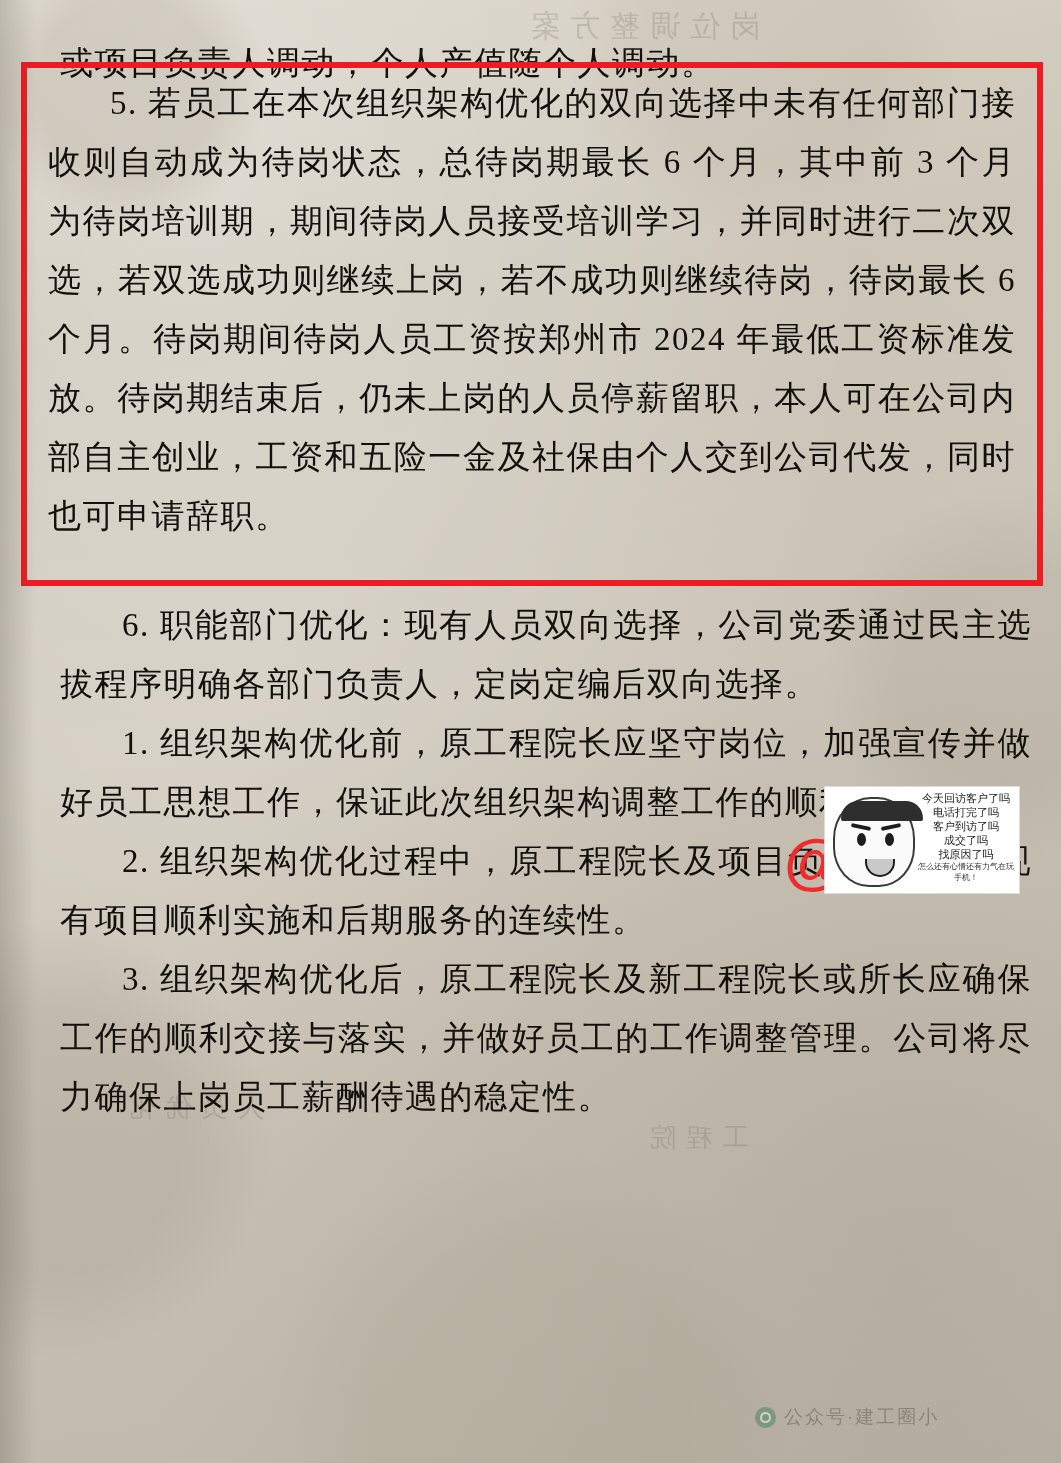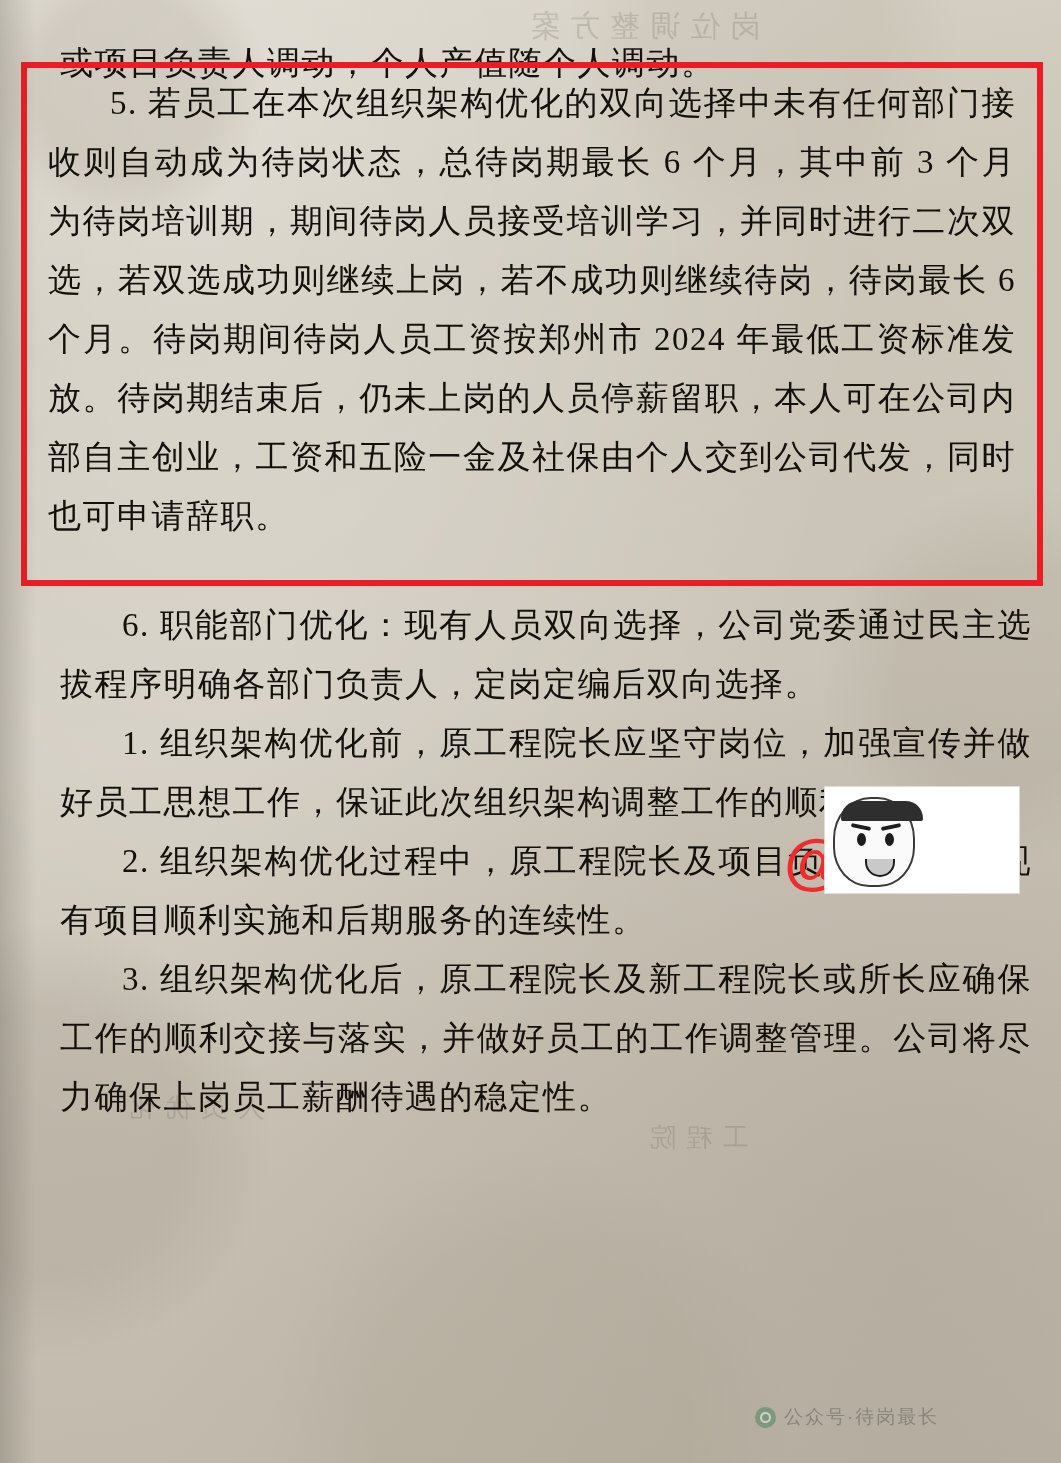--- a/index.html
+++ b/index.html
@@ -293,21 +293,29 @@
 
   <div id="sticker">
     <div class="face">
       <div class="cap"></div>
       <div class="brow l"></div>
       <div class="brow r"></div>
       <div class="eye l"></div>
       <div class="eye r"></div>
       <div class="mouth"></div>
     </div>
+    <div class="lines">
+      <div>今天回访客户了吗</div>
+      <div>电话打完了吗</div>
+      <div>客户到访了吗</div>
+      <div>成交了吗</div>
+      <div>找原因了吗</div>
+      <div class="small">怎么还有心情还有力气在玩手机！</div>
+    </div>
   </div>
 
 
   <div id="watermark">
     <div class="logo"></div>
-    <div class="wtext">公众号·待岗最长</div>
+    <div class="wtext">公众号·建工圈小</div>
   </div>
 
 </div>
 
 </body></html>

